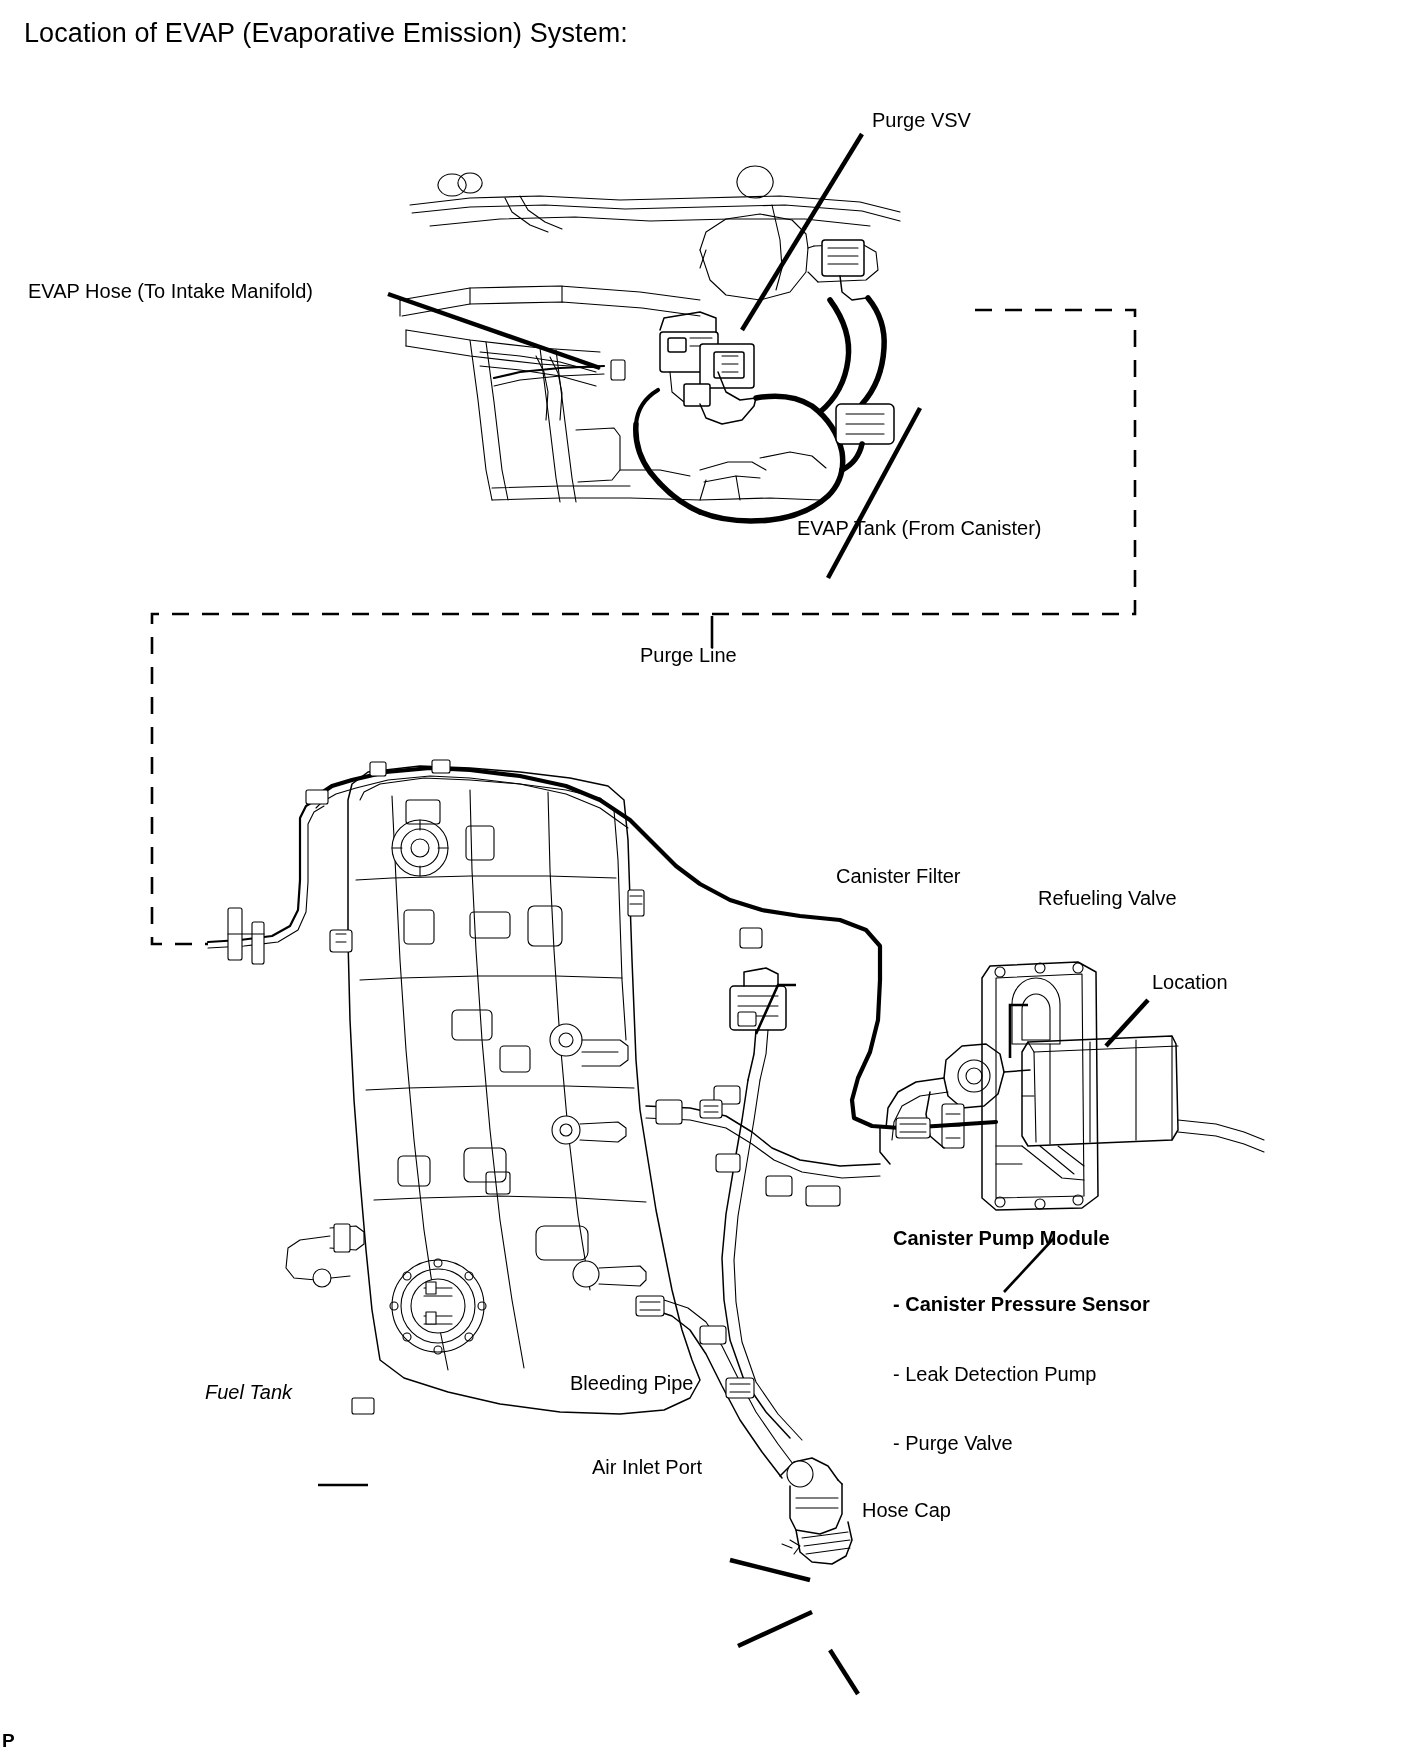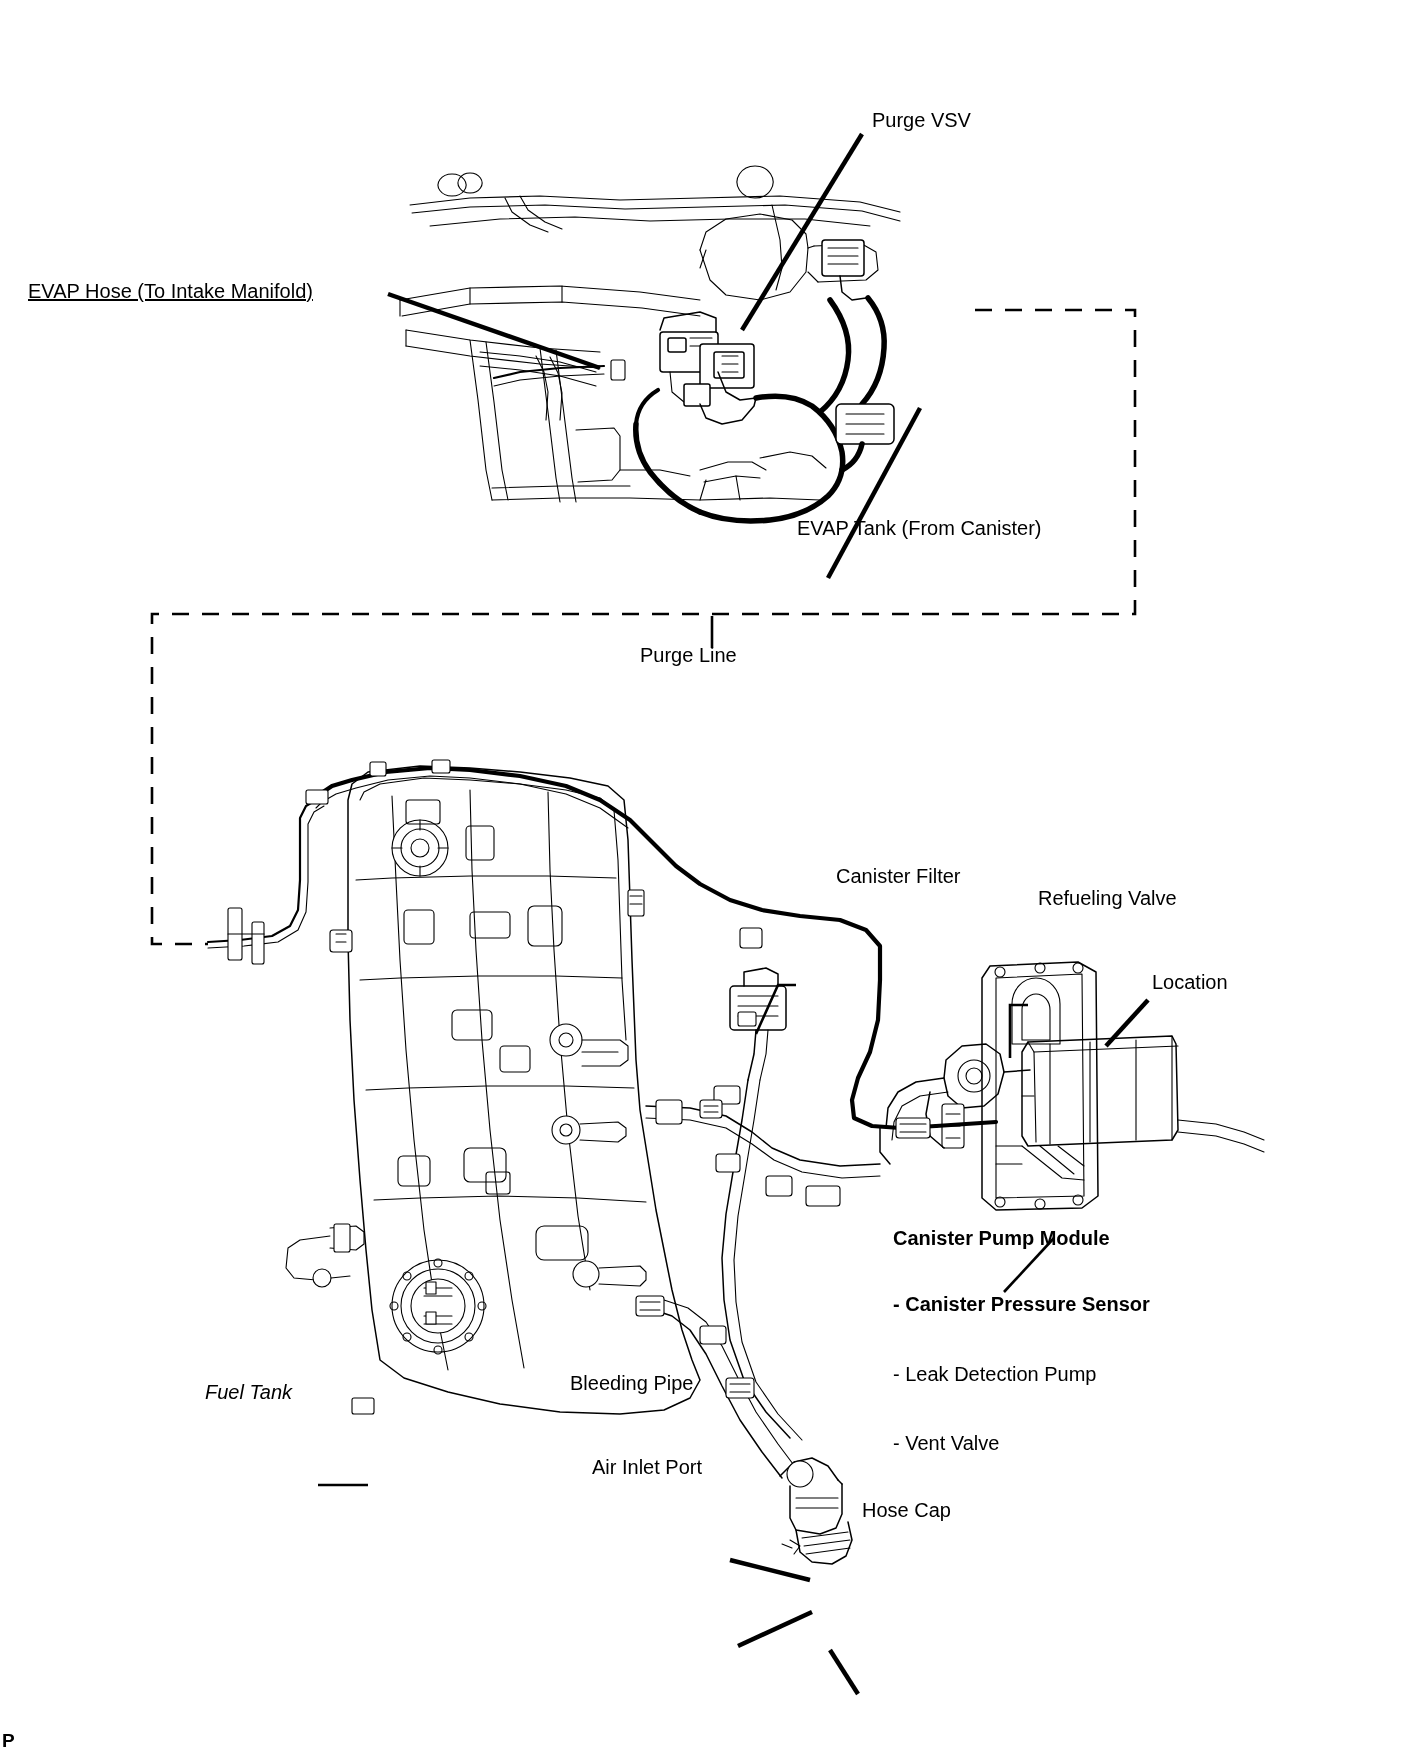--- a/index.html
+++ b/index.html
@@ -62,20 +62,21 @@
   .lead-thin { fill: none; stroke: #000; stroke-width: 2.6; stroke-linecap: butt; }
   .dash { fill: none; stroke: #000; stroke-width: 2.6; stroke-dasharray: 17 13; stroke-linecap: butt; }
   .wht  { fill: #ffffff; stroke: #000; stroke-width: 1.5; stroke-linejoin: round; }
   .wht-t{ fill: #ffffff; stroke: #000; stroke-width: 1.1; stroke-linejoin: round; }
 </style>
 </head>
 <body>
 
 <div id="page">
 
+  <div class="page-title">Location of EVAP (Evaporative Emission) System:</div>
 
   <svg class="art" viewBox="0 0 1424 1763">
 
     <g>
 
       <path class="ln-t" d="M410 205 L470 198 L540 196 L620 200 L700 198 L780 196 L860 202 L900 212"></path>
       <path class="ln-t" d="M412 213 L470 207 L545 205 L625 209 L705 207 L785 205 L862 211 L900 221"></path>
       <path class="ln-t" d="M430 226 L500 219 L575 217 L650 221 L730 219 L805 219 L870 226"></path>
 
       <path class="ln-t" d="M452 196 a14 11 0 1 1 0.1 0"></path>
@@ -371,21 +372,21 @@
       <line class="lead" x1="730" y1="1560" x2="810" y2="1580"></line>
 
       <line class="lead" x1="738" y1="1646" x2="812" y2="1612"></line>
 
       <line class="lead" x1="858" y1="1694" x2="830" y2="1650"></line>
     </g>
   </svg>
 
   <div class="callout" style="left:872px; top:110px;">Purge VSV</div>
 
-  <div class="callout" style="left:28px; top:281px;text-decoration:underline;">EVAP Hose (To Intake Manifold)</div>
+  <div class="callout" style="left:28px; top:281px;">EVAP Hose (To Intake Manifold)</div>
 
   <div class="callout" style="left:797px; top:518px;">EVAP Tank (From Canister)</div>
 
   <div class="callout" style="left:640px; top:645px;">Purge Line</div>
 
   <div class="callout" style="left:836px; top:866px;">Canister Filter</div>
 
   <div class="callout" style="left:1038px; top:888px;">Refueling Valve</div>
 
   <div class="callout" style="left:1152px; top:972px;">Location</div>
@@ -395,17 +396,17 @@
   <div class="callout" style="left:205px; top:1382px;font-style:italic;">Fuel Tank</div>
 
   <div class="callout" style="left:570px; top:1373px;">Bleeding Pipe</div>
 
   <div class="callout" style="left:592px; top:1457px;">Air Inlet Port</div>
 
   <div class="callout" style="left:862px; top:1500px;">Hose Cap</div>
 
   <div class="callout" style="left:893px; top:1294px;font-weight:bold;">- Canister Pressure Sensor</div>
   <div class="callout" style="left:893px; top:1364px;">- Leak Detection Pump</div>
-  <div class="callout" style="left:893px; top:1433px;">- Vent Valve</div>
+  <div class="callout" style="left:893px; top:1433px;">- Purge Valve</div>
 
   <div class="corner-mark">P</div>
 
 </div>
 
 </body></html>

